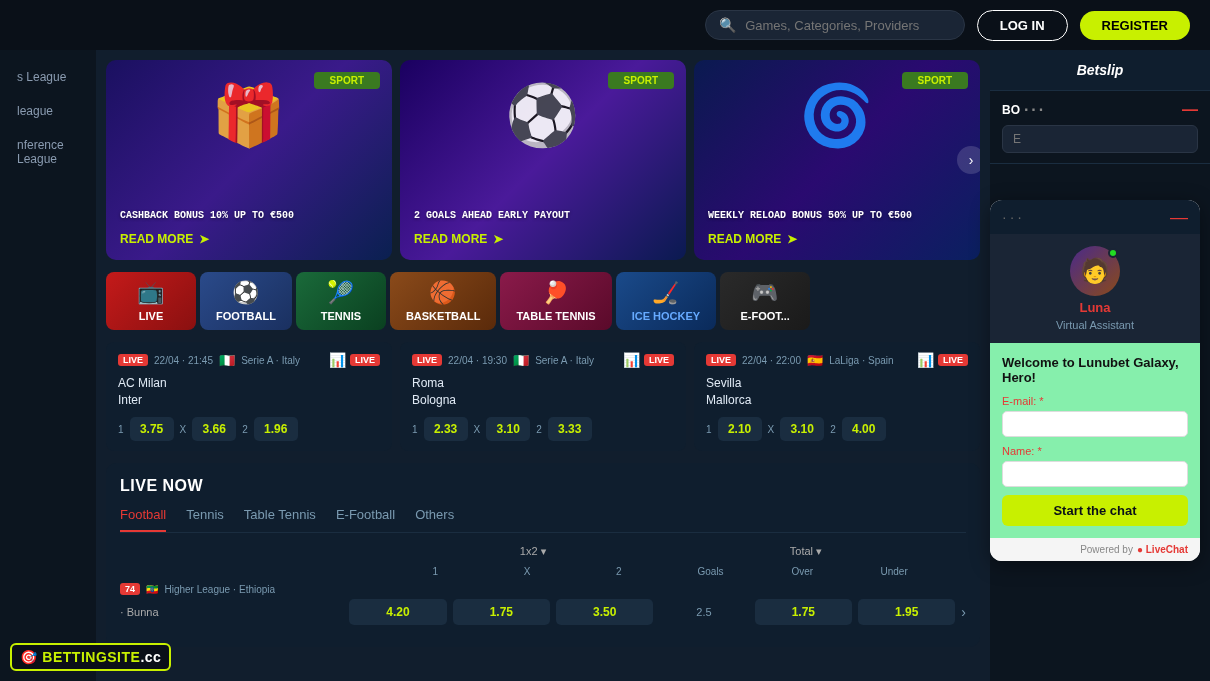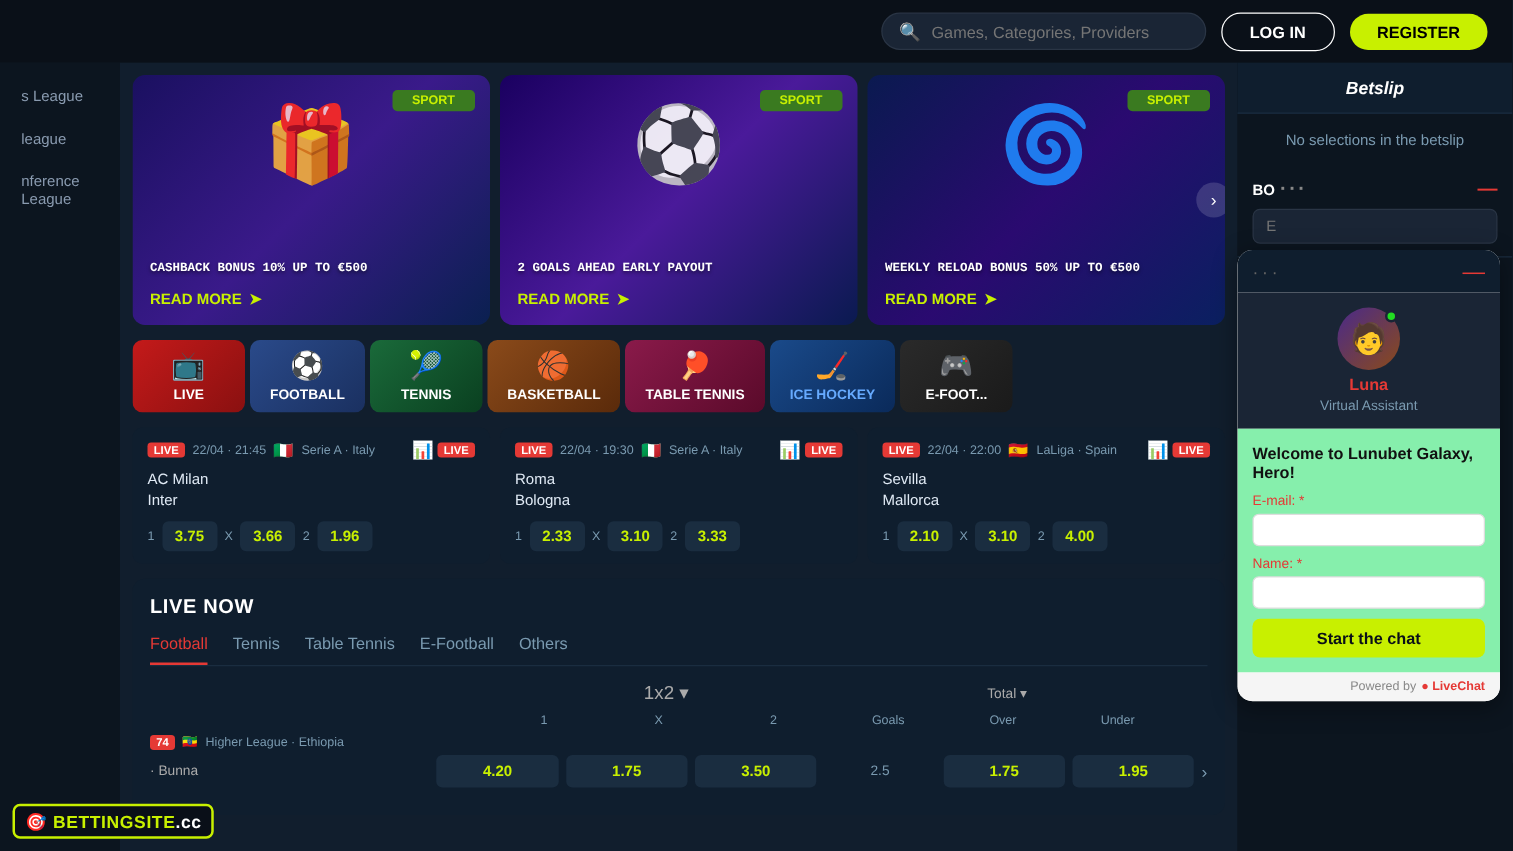--- a/index.html
+++ b/index.html
@@ -295,21 +295,21 @@
       border-bottom: 2px solid #e53935;
     }
     .live-table-header {
       display: flex;
       font-size: 11px;
       color: #7a9ab0;
       margin-bottom: 8px;
       padding: 0 4px;
     }
     .col-team { flex: 3; }
-    .col-1x2 { flex: 3; display: flex; gap: 4px; justify-content: center; font-size: 15px; color: #aaa; align-items: center; }
+    .col-1x2 { flex: 3; display: flex; gap: 4px; justify-content: center; font-size: 11px; color: #aaa; align-items: center; }
     .col-total { flex: 3; display: flex; gap: 4px; justify-content: center; font-size: 11px; color: #aaa; align-items: center; }
     .col-arrow { width: 20px; }
     .live-row {
       margin-bottom: 8px;
     }
     .live-row-meta {
       display: flex;
       align-items: center;
       gap: 6px;
       font-size: 10px;
@@ -717,21 +717,20 @@
           <button class="live-odds-btn">1.75</button>
           <button class="live-odds-btn">1.95</button>
           <span class="live-row-arrow">›</span>
         </div>
       </div>
     </div>
   </div>
 
   <div class="right-panel">
     <div class="betslip-header">Betslip</div>
-    <div class="betslip-empty">No selections in the betslip</div>
     <div class="bonus-section">
       <div class="bonus-title">
         <span>BO</span>
         <span class="bonus-dots">···</span>
         <span style="margin-left:auto" class="bonus-minus">—</span>
       </div>
       <input class="bonus-input" type="text" placeholder="E" style="">
     </div>
   </div>
 

